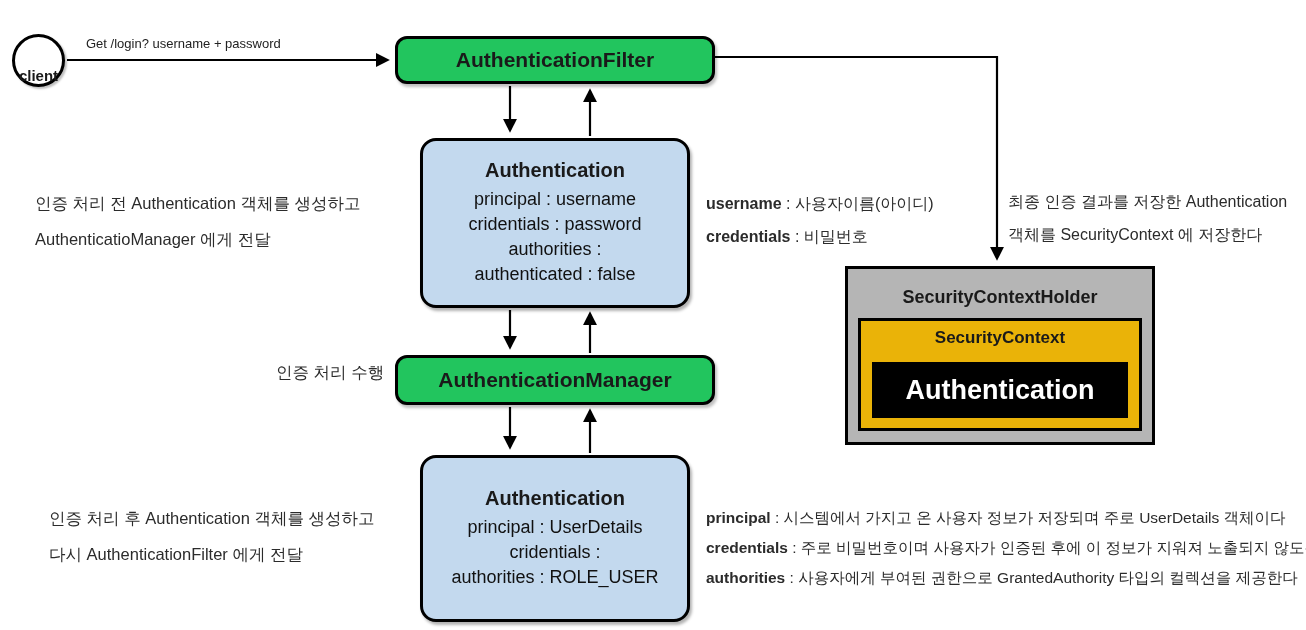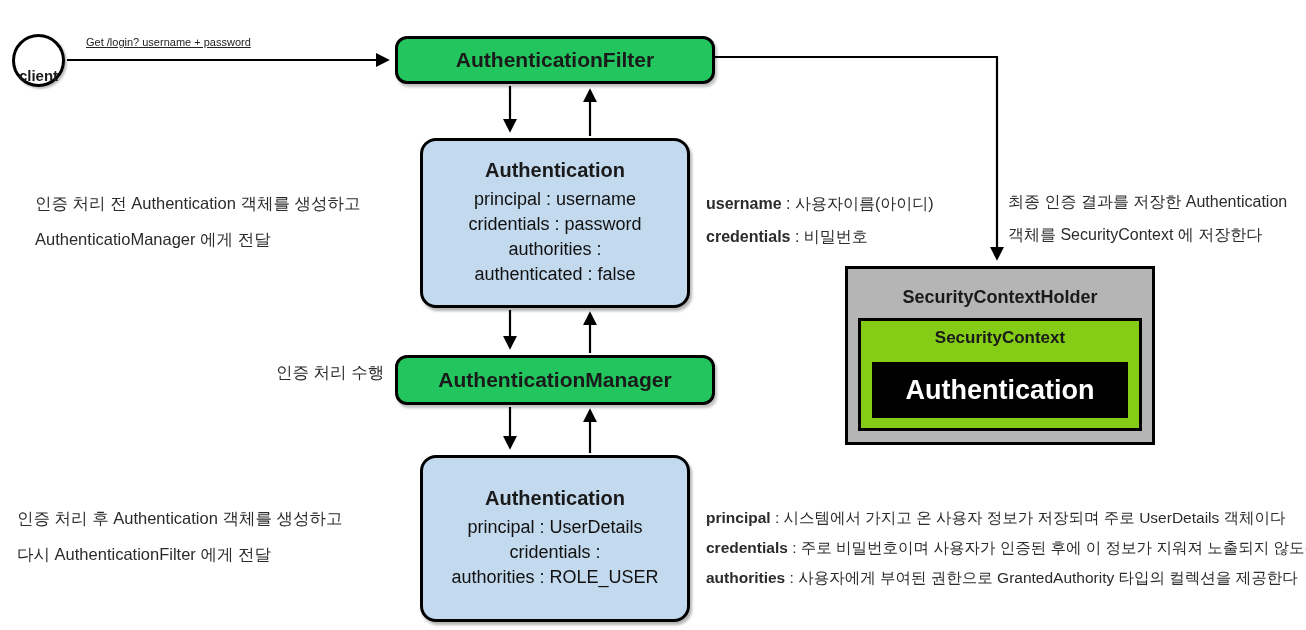--- a/index.html
+++ b/index.html
@@ -50,24 +50,23 @@
     align-items: center;
     justify-content: center;
     text-align: center;
     padding: 6px 4px;
   }
   .auth-box .title { font-weight: bold; font-size: 20px; margin-bottom: 5px; }
   .auth-box .field { font-size: 18px; line-height: 25px; color: #111; }
 
   .edge-label {
     position: absolute;
-    font-size: 11px;
+    font-size: 13px;
     color: #222;
     white-space: nowrap;
-    text-decoration: underline;
   }
   .note {
     position: absolute;
     font-size: 16.5px;
     color: #2b2b2b;
     line-height: 36px;
     white-space: nowrap;
   }
   .def-note {
     position: absolute;
@@ -88,21 +87,21 @@
   .holder-title {
     position: absolute;
     left: 0; top: 10px; width: 100%;
     text-align: center;
     font-weight: bold; font-size: 18px; margin-top: 8px;
   }
   .context-box {
     position: absolute;
     left: 10px; top: 49px;
     width: 284px; height: 113px;
-    background: #84cc16;
+    background: #eab308;
     border: 3px solid #000;
   }
   .context-title {
     position: absolute;
     left: 0; top: 7px; width: 100%;
     text-align: center;
     font-weight: bold; font-size: 17px;
   }
   .black-auth {
     position: absolute;
@@ -177,21 +176,21 @@
     </div>
   </div>
 
   <div class="note" style="left:35px; top:185px;">
     <div>인증 처리 전 Authentication 객체를 생성하고</div>
     <div>AuthenticatioManager 에게 전달</div>
   </div>
 
   <div class="note" style="left:276px; top:362px; line-height:20px;">인증 처리 수행</div>
 
-  <div class="note" style="left:17px; top:500px;">
+  <div class="note" style="left:49px; top:500px;">
     <div>인증 처리 후 Authentication 객체를 생성하고</div>
     <div>다시 AuthenticationFilter 에게 전달</div>
   </div>
 
   <div class="def-note" style="left:706px; top:187px; font-size:16px; line-height:33px;">
     <div><span class="k">username</span><span> : 사용자이름(아이디)</span></div>
     <div><span class="k">credentials</span><span> : 비밀번호</span></div>
   </div>
 
   <div class="note" style="left:1008px; top:185px; line-height:33px; font-size:16px;">

